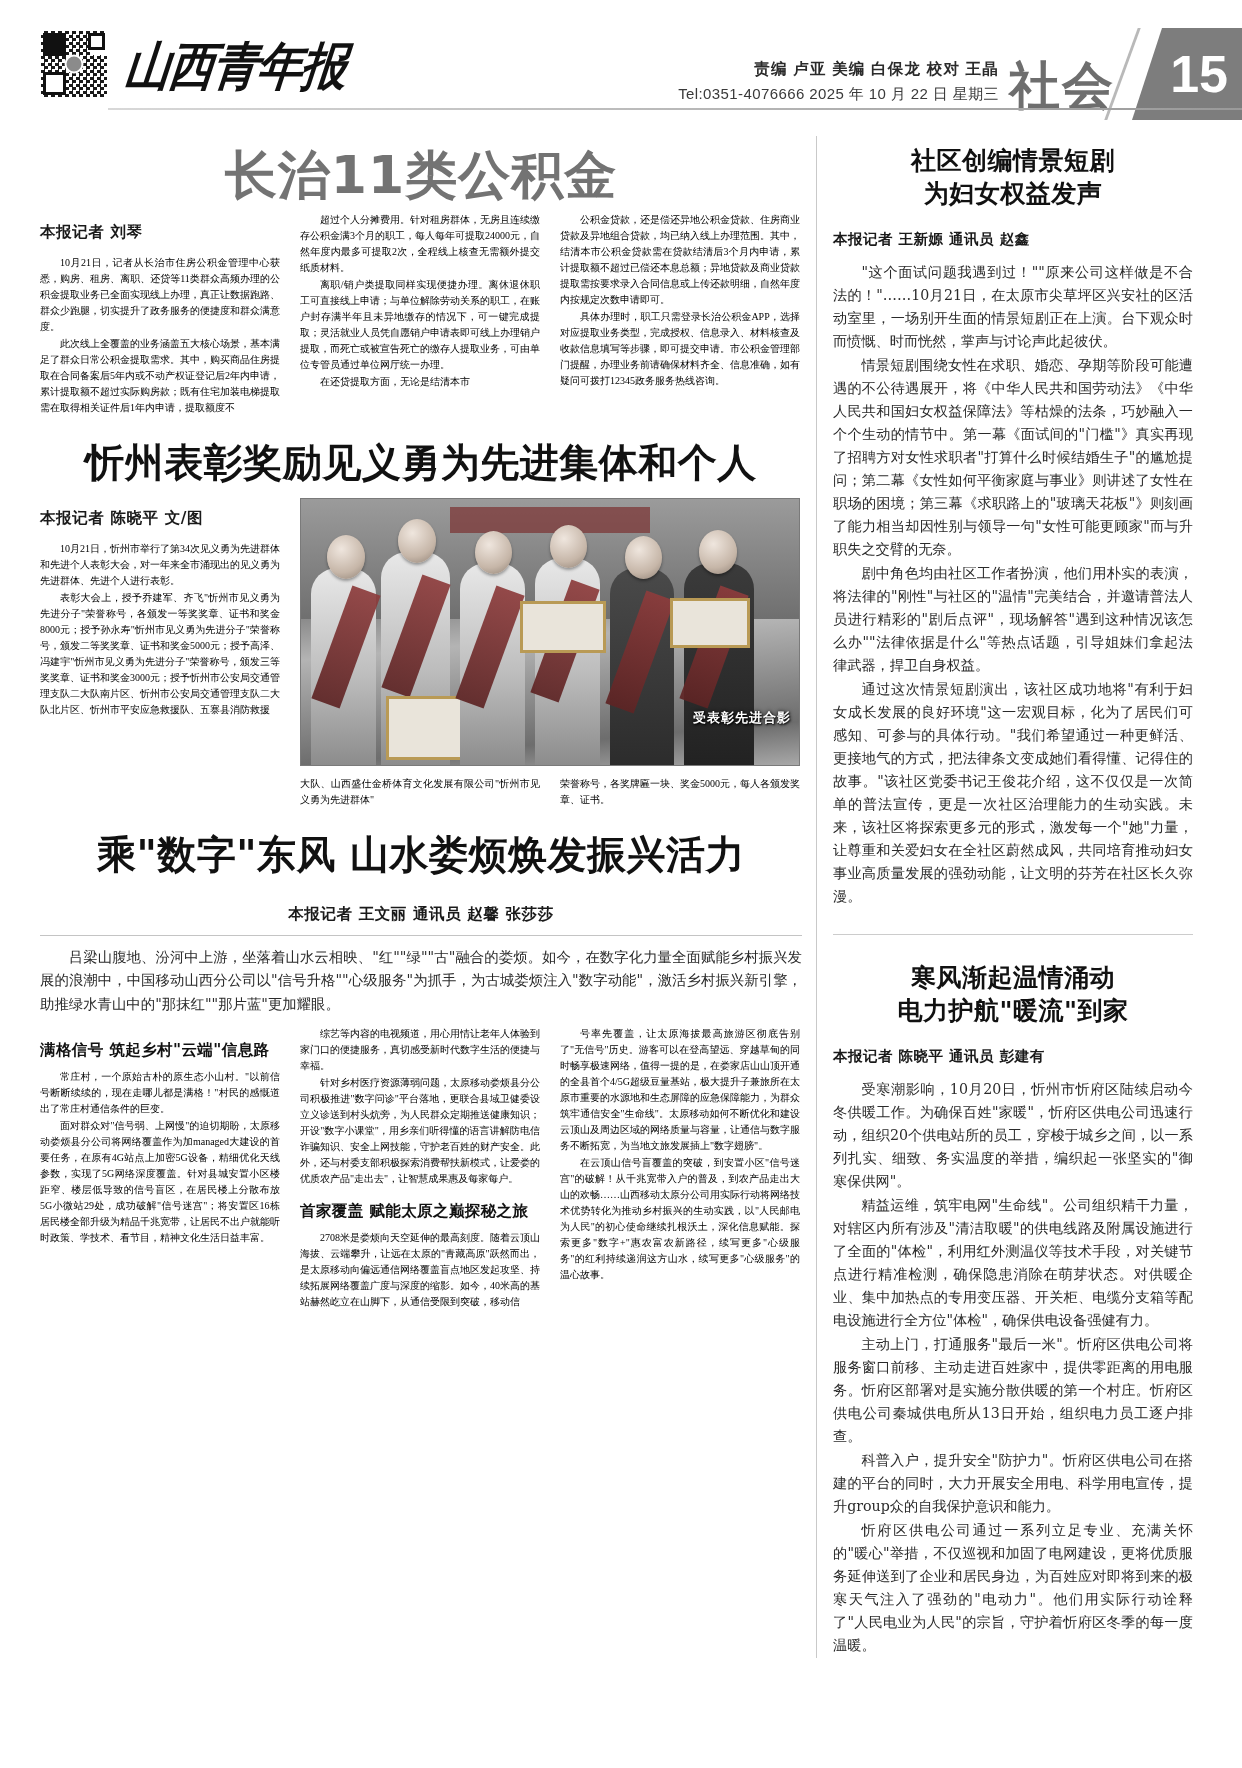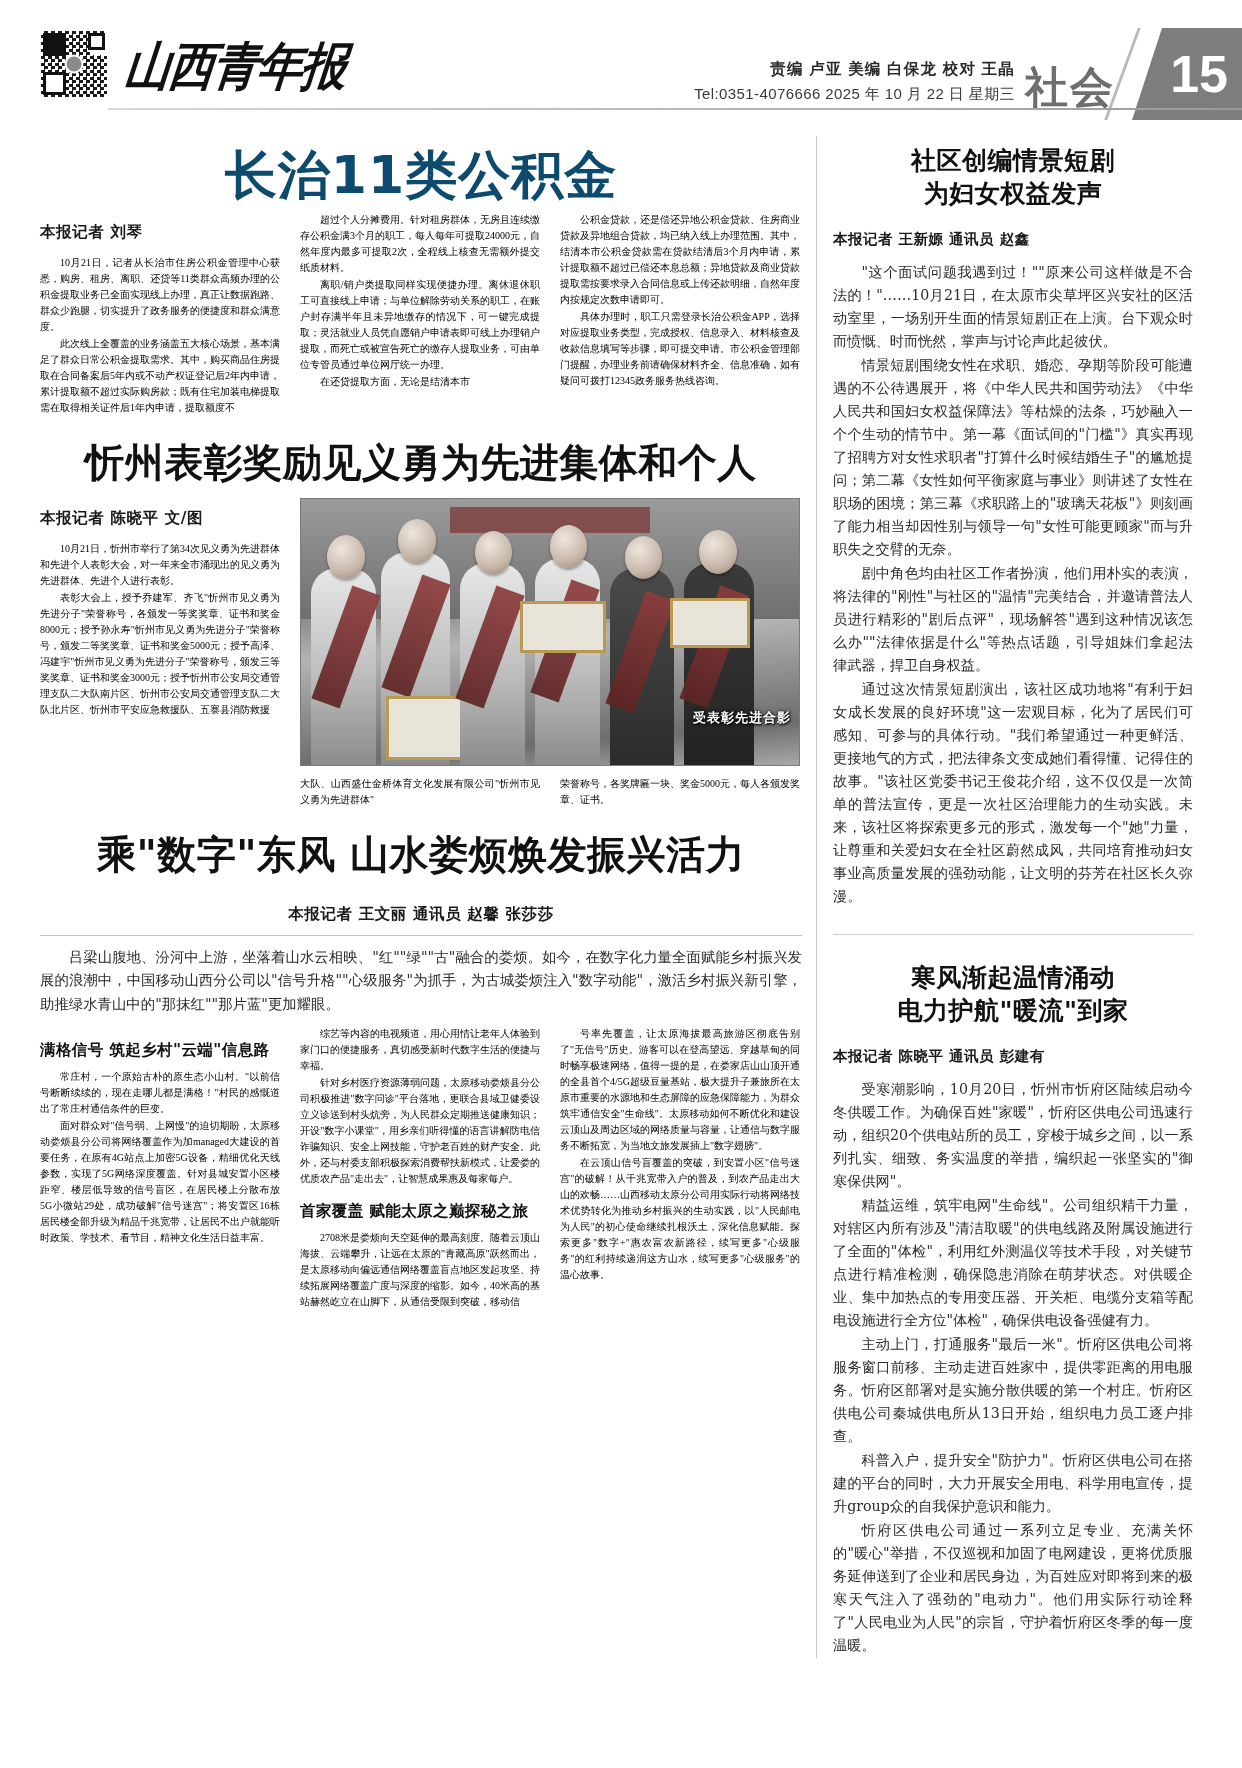--- a/index.html
+++ b/index.html
@@ -72,22 +72,22 @@
     color: #3a3a3a;
     padding-bottom: 16px;
     padding-right: 10px;
   }
   .mh-line1 {
     font-size: 15.5px; letter-spacing: 1.2px; font-weight: 600; color:#2b2b2b;
     margin-bottom: 5px;
   }
   .mh-line2 { font-size: 15px; letter-spacing: 0.4px; color:#3a3a3a; }
   .mh-section {
-    font-family: Liberation Mono, monospace;
-    font-size: 43px; font-weight: 700; color: #6e6e6e;
+    font-family: Liberation Serif, serif;
+    font-size: 51px; font-weight: 700; color: #6e6e6e;
     letter-spacing: 2px; padding-bottom: 8px; padding-right: 6px;
     line-height: 1;
   }
   .mh-pagebox {
     width: 110px; height: 92px;
     background: #7d7d7d;
     color: #fff;
     display: flex; align-items: center; justify-content: flex-end;
     font-family: "Liberation Sans", sans-serif;
     font-size: 52px; font-weight: 700;
@@ -114,21 +114,21 @@
   .vrule { width: 1px; background: #c9c9c9; margin: 18px 16px 0 14px; }
   .right-zone { width: 360px; }
 
   
   h1.headline-main {
     font-family: "DejaVu Sans", sans-serif;
     font-weight: 700;
     font-size: 52px;
     line-height: 1.20;
     text-align: center;
-    color: #0c4a6e;
+    color: #737373;
     letter-spacing: 1px;
     padding: 26px 0 6px 0;
   }
   h1.headline-main span { display: block; }
 
   h2.headline-sec {
     font-family: "DejaVu Sans", sans-serif;
     font-weight: 700;
     font-size: 39px;
     line-height: 1.25;

